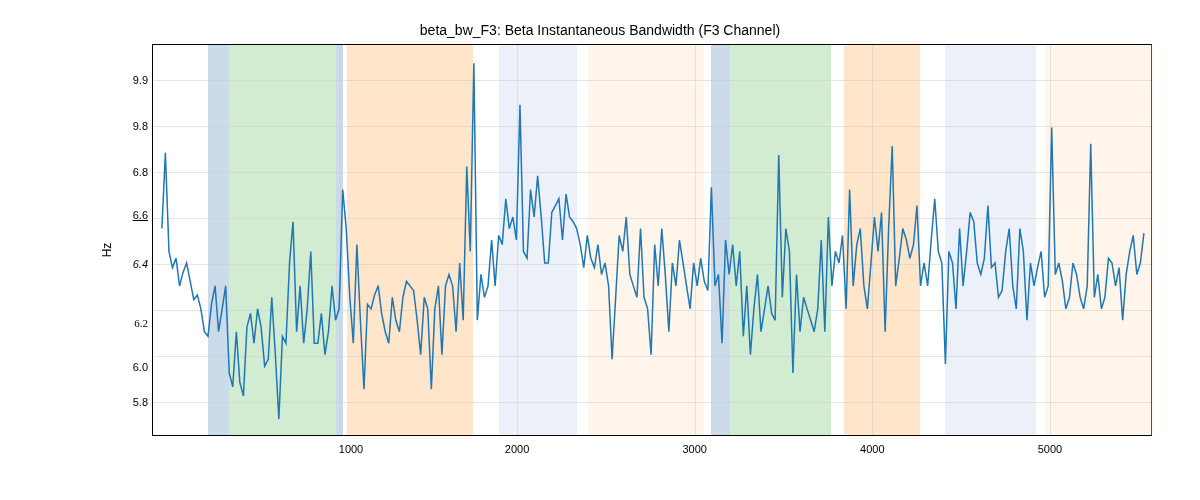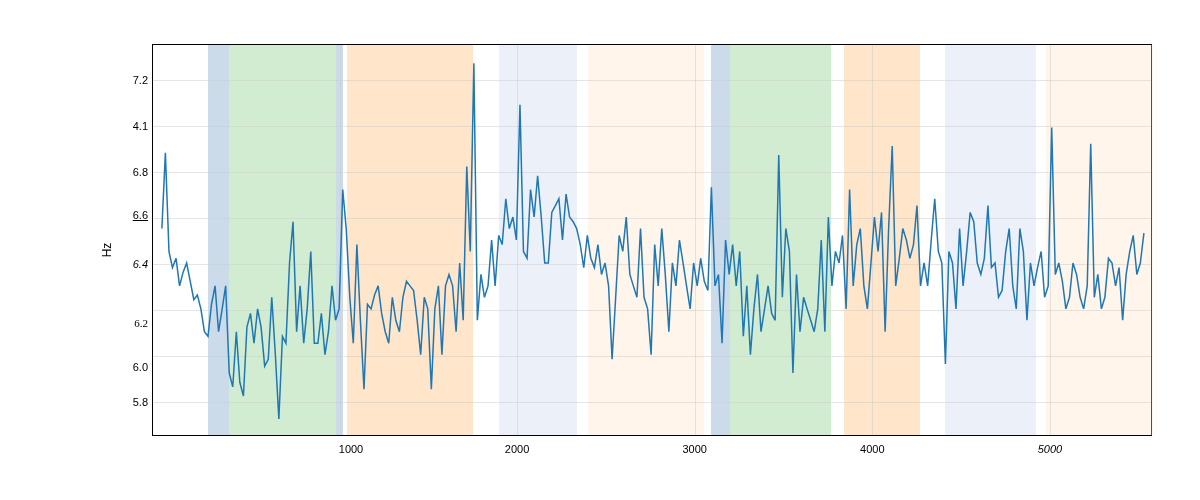--- a/index.html
+++ b/index.html
@@ -14,20 +14,21 @@
     .gridline-h { position: absolute; left: 0; width: 100%; height: 1px; background: #ccc; opacity: 0.5; }
     .gridline-v { position: absolute; top: 0; height: 100%; width: 1px; background: #ccc; opacity: 0.5; }
     .band { position: absolute; top: 0; height: 100%; opacity: 0.35; }
     .line-svg { position: absolute; left: 0; top: 0; width: 100%; height: 100%; overflow: visible; }
     .line-path { fill: none; stroke: #1f77b4; stroke-width: 1.5; }
   </style>
 </head>
 <body>
 
 <div class="figure">
+  <div class="title">beta_bw_F3: Beta Instantaneous Bandwidth (F3 Channel)</div>
   <div class="ylabel">Hz</div>
   <div class="plot-area">
       <div class="band" style="left: 55.0622px; width: 21.3144px; background: rgb(107, 151, 194);"></div>
       <div class="band" style="left: 76.3766px; width: 106.572px; background: rgb(126, 201, 126);"></div>
       <div class="band" style="left: 182.948px; width: 7.1048px; background: rgb(107, 151, 194);"></div>
       <div class="band" style="left: 193.606px; width: 126.11px; background: rgb(255, 181, 102);"></div>
       <div class="band" style="left: 346.359px; width: 78.1528px; background: rgb(200, 216, 237);"></div>
       <div class="band" style="left: 435.169px; width: 115.453px; background: rgb(255, 227, 194);"></div>
       <div class="band" style="left: 557.726px; width: 19.5382px; background: rgb(107, 151, 194);"></div>
       <div class="band" style="left: 577.265px; width: 101.243px; background: rgb(126, 201, 126);"></div>
@@ -40,30 +41,30 @@
       <div class="ytick" style="top: 322px;">6.0</div>
       <div class="gridline-h" style="top: 265.176px;"></div>
       <div class="ytick" style="top: 278px; font-family: Liberation Serif, serif;">6.2</div>
       <div class="gridline-h" style="top: 219.059px;"></div>
       <div class="ytick" style="top: 219.059px; font-style: italic;">6.4</div>
       <div class="gridline-h" style="top: 172.941px;"></div>
       <div class="ytick" style="top: 170px; text-decoration: underline;">6.6</div>
       <div class="gridline-h" style="top: 126.824px;"></div>
       <div class="ytick" style="top: 126.824px; text-align: right;">6.8</div>
       <div class="gridline-h" style="top: 80.7059px;"></div>
-      <div class="ytick" style="top: 80.7059px;">4.1</div>
+      <div class="ytick" style="top: 80.7059px;">9.8</div>
       <div class="gridline-h" style="top: 34.5882px;"></div>
-      <div class="ytick" style="top: 34.5882px;">7.2</div>
+      <div class="ytick" style="top: 34.5882px;">9.9</div>
       <div class="gridline-v" style="left: 186.501px;"></div>
       <div class="xtick" style="left: 198px;">1000</div>
       <div class="gridline-v" style="left: 364.121px;"></div>
       <div class="xtick" style="left: 364.121px;">2000</div>
       <div class="gridline-v" style="left: 541.741px;"></div>
       <div class="xtick" style="left: 541.741px;">3000</div>
       <div class="gridline-v" style="left: 719.361px;"></div>
       <div class="xtick" style="left: 719.361px;">4000</div>
       <div class="gridline-v" style="left: 896.98px;"></div>
-      <div class="xtick" style="left: 896.98px; font-style: italic;">5000</div>
+      <div class="xtick" style="left: 896.98px;">5000</div>
       <svg class="line-svg" viewBox="0 0 1000 392" preserveAspectRatio="none">
         <path class="line-path" d="M8.9 184.5 L12.4 108.4 L16.0 207.5 L19.5 223.7 L23.1 214.4 L26.6 242.1 L30.2 228.3 L33.7 219.1 L37.3 237.5 L40.9 256.0 L44.4 251.3 L48.0 265.2 L51.5 288.2 L55.1 292.8 L58.6 260.6 L62.2 242.1 L65.7 288.2 L69.3 265.2 L72.8 242.1 L76.4 329.7 L79.9 343.6 L83.5 288.2 L87.0 339.0 L90.6 352.8 L94.1 283.6 L97.7 269.8 L101.2 299.8 L104.8 265.2 L108.3 283.6 L111.9 322.8 L115.5 315.9 L119.0 253.6 L122.6 311.3 L126.1 375.9 L129.7 292.8 L133.2 299.8 L136.8 219.1 L140.3 177.6 L143.9 288.2 L147.4 242.1 L151.0 299.8 L154.5 265.2 L158.1 207.5 L161.6 299.8 L165.2 299.8 L168.7 269.8 L172.3 311.3 L175.8 288.2 L179.4 242.1 L182.9 276.7 L186.5 265.2 L190.1 145.3 L193.6 184.5 L197.2 253.6 L200.7 299.8 L204.3 200.6 L207.8 276.7 L211.4 345.9 L214.9 260.6 L218.5 265.2 L222.0 251.3 L225.6 242.1 L229.1 269.8 L232.7 288.2 L236.2 299.8 L239.8 253.6 L243.3 276.7 L246.9 288.2 L250.4 253.6 L254.0 237.5 L257.5 242.1 L261.1 246.7 L264.7 276.7 L268.2 311.3 L271.8 253.6 L275.3 265.2 L278.9 345.9 L282.4 265.2 L286.0 242.1 L289.5 311.3 L293.1 242.1 L296.6 230.6 L300.2 242.1 L303.7 288.2 L307.3 219.1 L310.8 276.7 L314.4 122.2 L317.9 207.5 L321.5 18.4 L325.0 276.7 L328.6 230.6 L332.1 253.6 L335.7 242.1 L339.3 196.0 L342.8 242.1 L346.4 191.4 L349.9 200.6 L353.5 154.5 L357.0 184.5 L360.6 172.9 L364.1 196.0 L367.7 60.0 L371.2 207.5 L374.8 214.4 L378.3 145.3 L381.9 172.9 L385.4 131.4 L389.0 172.9 L392.5 219.1 L396.1 219.1 L399.6 168.3 L403.2 161.4 L406.7 154.5 L410.3 196.0 L413.9 149.9 L417.4 172.9 L421.0 177.6 L424.5 184.5 L428.1 200.6 L431.6 223.7 L435.2 191.4 L438.7 214.4 L442.3 223.7 L445.8 200.6 L449.4 230.6 L452.9 219.1 L456.5 242.1 L460.0 315.9 L463.6 253.6 L467.1 191.4 L470.7 207.5 L474.2 172.9 L477.8 230.6 L481.3 242.1 L484.9 253.6 L488.5 184.5 L492.0 253.6 L495.6 265.2 L499.1 311.3 L502.7 200.6 L506.2 242.1 L509.8 184.5 L513.3 230.6 L516.9 288.2 L520.4 219.1 L524.0 242.1 L527.5 196.0 L531.1 219.1 L534.6 242.1 L538.2 265.2 L541.7 219.1 L545.3 242.1 L548.8 214.4 L552.4 237.5 L556.0 246.7 L559.5 143.0 L563.1 242.1 L566.6 230.6 L570.2 299.8 L573.7 196.0 L577.3 230.6 L580.8 200.6 L584.4 242.1 L587.9 207.5 L591.5 292.8 L595.0 242.1 L598.6 311.3 L602.1 265.2 L605.7 230.6 L609.2 288.2 L612.8 265.2 L616.3 242.1 L619.9 269.8 L623.4 276.7 L627.0 110.7 L630.6 253.6 L634.1 184.5 L637.7 207.5 L641.2 329.7 L644.8 230.6 L648.3 288.2 L651.9 253.6 L655.4 265.2 L659.0 276.7 L662.5 288.2 L666.1 265.2 L669.6 196.0 L673.2 288.2 L676.7 172.9 L680.3 242.1 L683.8 207.5 L687.4 219.1 L690.9 191.4 L694.5 265.2 L698.0 145.3 L701.6 242.1 L705.2 200.6 L708.7 184.5 L712.3 242.1 L715.8 265.2 L719.4 219.1 L722.9 172.9 L726.5 207.5 L730.0 168.3 L733.6 288.2 L737.1 184.5 L740.7 101.5 L744.2 242.1 L747.8 214.4 L751.3 184.5 L754.9 196.0 L758.4 214.4 L762.0 200.6 L765.5 161.4 L769.1 242.1 L772.6 219.1 L776.2 242.1 L779.8 196.0 L783.3 154.5 L786.9 207.5 L790.4 219.1 L794.0 320.5 L797.5 207.5 L801.1 219.1 L804.6 265.2 L808.2 184.5 L811.7 242.1 L815.3 207.5 L818.8 168.3 L822.4 177.6 L825.9 219.1 L829.5 230.6 L833.0 214.4 L836.6 161.4 L840.1 223.7 L843.7 219.1 L847.2 253.6 L850.8 246.7 L854.4 207.5 L857.9 184.5 L861.5 242.1 L865.0 265.2 L868.6 184.5 L872.1 207.5 L875.7 276.7 L879.2 219.1 L882.8 242.1 L886.3 223.7 L889.9 207.5 L893.4 253.6 L897.0 242.1 L900.5 83.0 L904.1 230.6 L907.6 219.1 L911.2 237.5 L914.7 265.2 L918.3 253.6 L921.8 219.1 L925.4 230.6 L929.0 253.6 L932.5 265.2 L936.1 242.1 L939.6 99.2 L943.2 253.6 L946.7 230.6 L950.3 265.2 L953.8 253.6 L957.4 214.4 L960.9 219.1 L964.5 242.1 L968.0 223.7 L971.6 276.7 L975.1 230.6 L978.7 207.5 L982.2 191.4 L985.8 230.6 L989.3 219.1 L992.9 189.1 "></path>
       </svg>
     </div>
 </div>
 
 </body></html>

